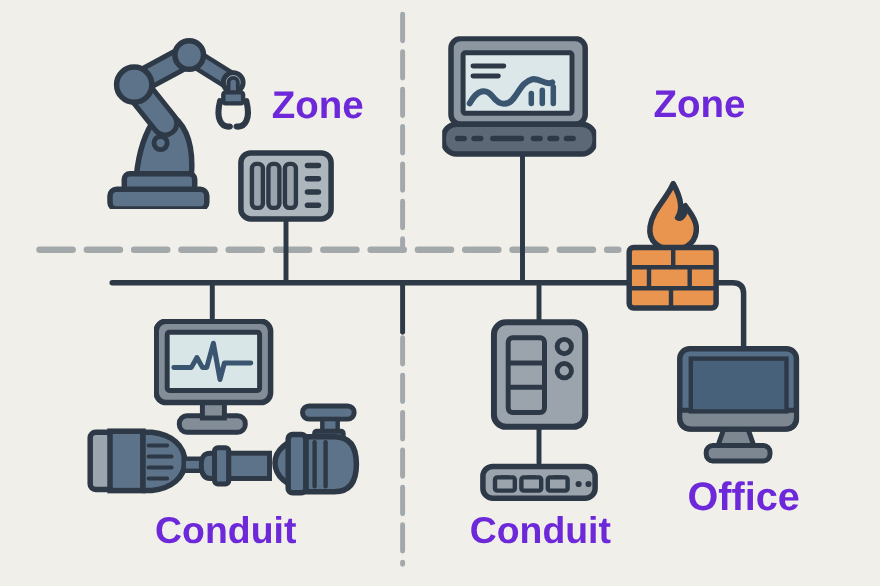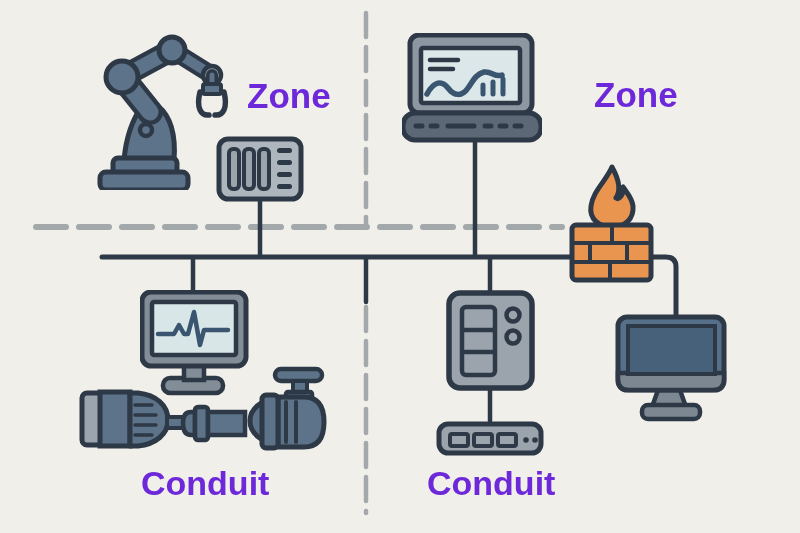--- a/index.html
+++ b/index.html
@@ -173,14 +173,15 @@
     <rect x="28" y="92" width="58" height="14" rx="6" fill="#7c8791" stroke="#2e3947" stroke-width="4.5"></rect>
     <rect x="4" y="4" width="106" height="73" rx="9" fill="#56708a" stroke="#2e3947" stroke-width="5"></rect>
     <path d="M4,60 H110 V66 Q110,77 99,77 H15 Q4,77 4,66 Z" fill="#7c8791" stroke="#2e3947" stroke-width="4.5"></path>
     <rect x="14" y="13" width="87" height="48" fill="#47617b" stroke="#2e3947" stroke-width="4"></rect>
   </svg>
 
   <div class="diagram-label lbl-zone" style="left:247px;top:78px;">Zone</div>
   <div class="diagram-label lbl-zone" style="left:594px;top:77px;">Zone</div>
   <div class="diagram-label lbl-conduit" style="left:141px;top:466px;">Conduit</div>
   <div class="diagram-label lbl-conduit" style="left:427px;top:466px;">Conduit</div>
+  <div class="diagram-label lbl-office" style="left:625px;top:434px;">Office</div>
 
 </div>
 
 </body></html>

